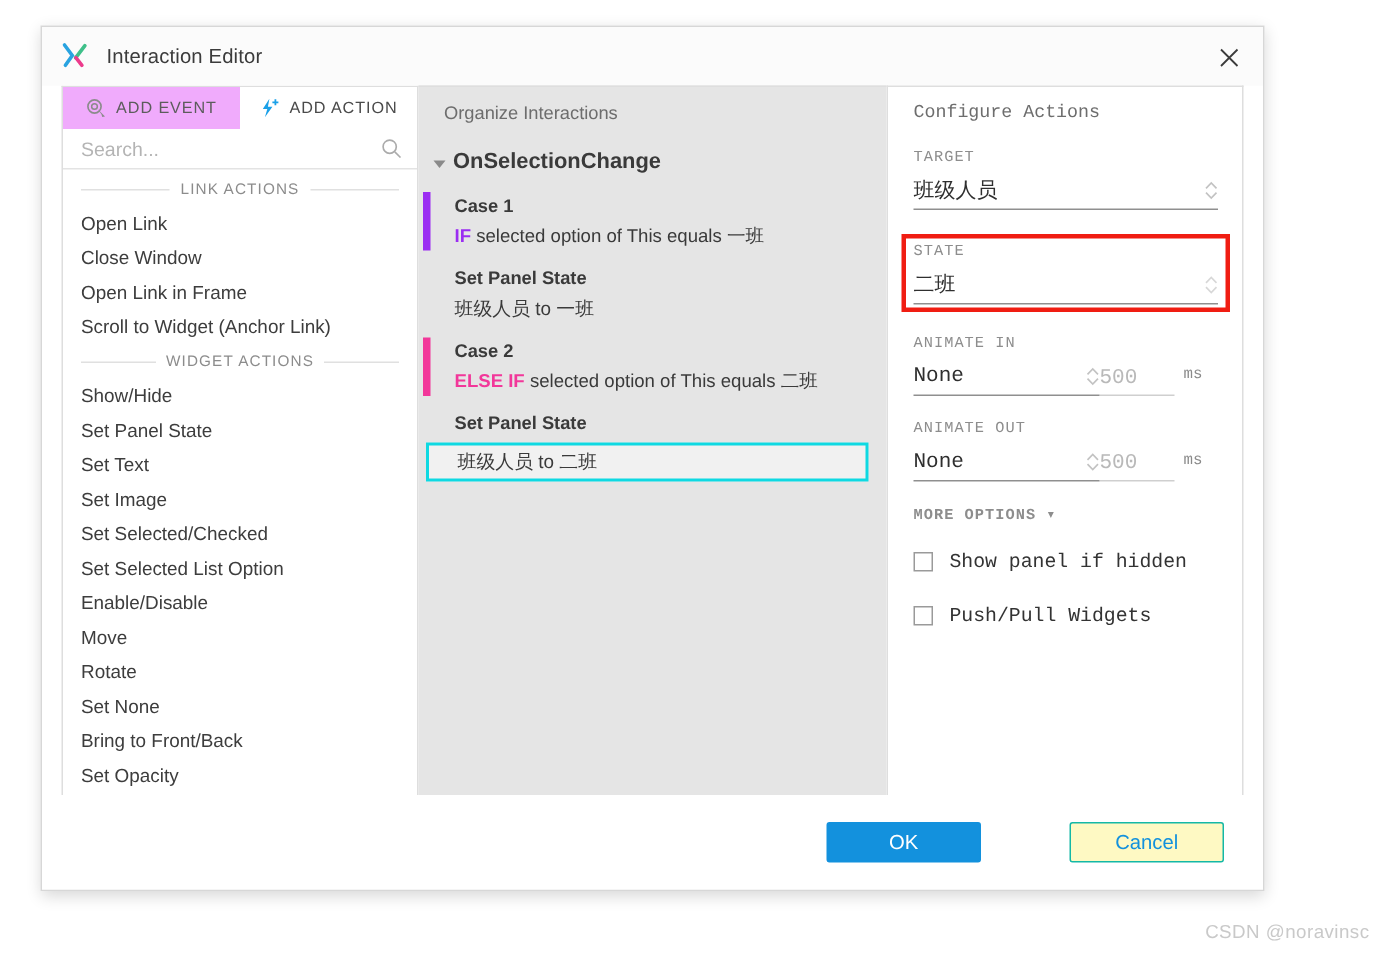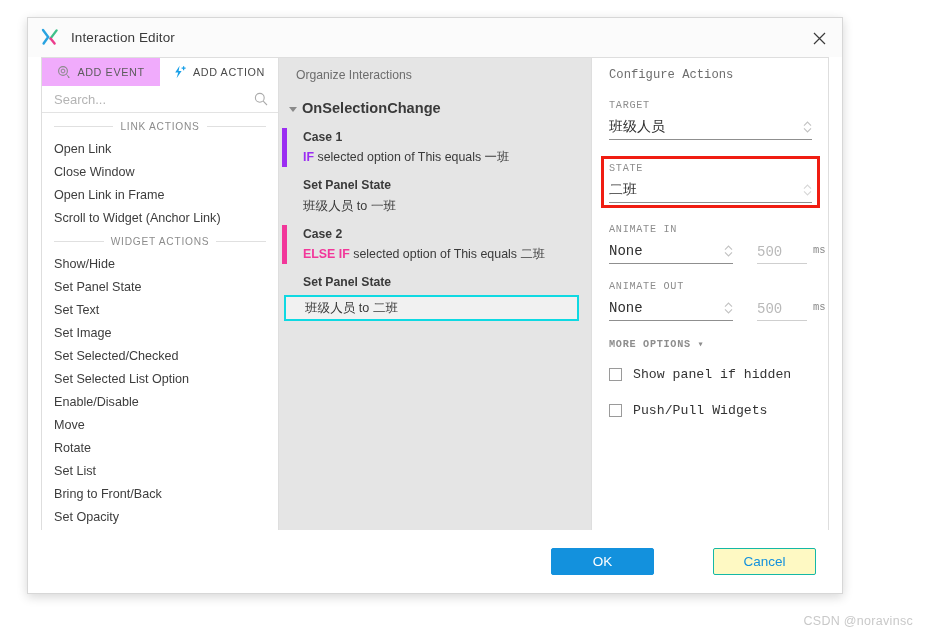--- a/index.html
+++ b/index.html
@@ -294,21 +294,21 @@
   .field-block { margin-bottom: 17px; }
 
   #state-field {
     position: relative;
     padding: 6px 7px 4px 7px;
     margin: 0 -7px 17px -7px;
     outline: 3px solid #f01d12;
     outline-offset: -2px;
   }
 
-  .anim-row { display: flex; align-items: flex-end; gap: 24px; }
+  .anim-row { display: flex; align-items: flex-end; gap: 0; }
   .anim-sel { flex: 0 0 124px; }
   .dur-wrap {
     flex: 1 1 auto;
     display: flex;
     align-items: flex-start;
     gap: 6px;
   }
   .dur-input {
     border: none;
     border-bottom: 1px solid #cfcfcf;
@@ -459,21 +459,21 @@
         </div>
         <div class="action-item">Show/Hide</div>
         <div class="action-item">Set Panel State</div>
         <div class="action-item">Set Text</div>
         <div class="action-item">Set Image</div>
         <div class="action-item">Set Selected/Checked</div>
         <div class="action-item">Set Selected List Option</div>
         <div class="action-item">Enable/Disable</div>
         <div class="action-item">Move</div>
         <div class="action-item">Rotate</div>
-        <div class="action-item">Set List</div>
+        <div class="action-item">Set None</div>
         <div class="action-item">Bring to Front/Back</div>
         <div class="action-item">Set Opacity</div>
         <div class="action-item">Focus</div>
       </div>
     </div>
 
     <div id="mid-col">
       <div id="mid-title">Organize Interactions</div>
 
       <div id="tree">

